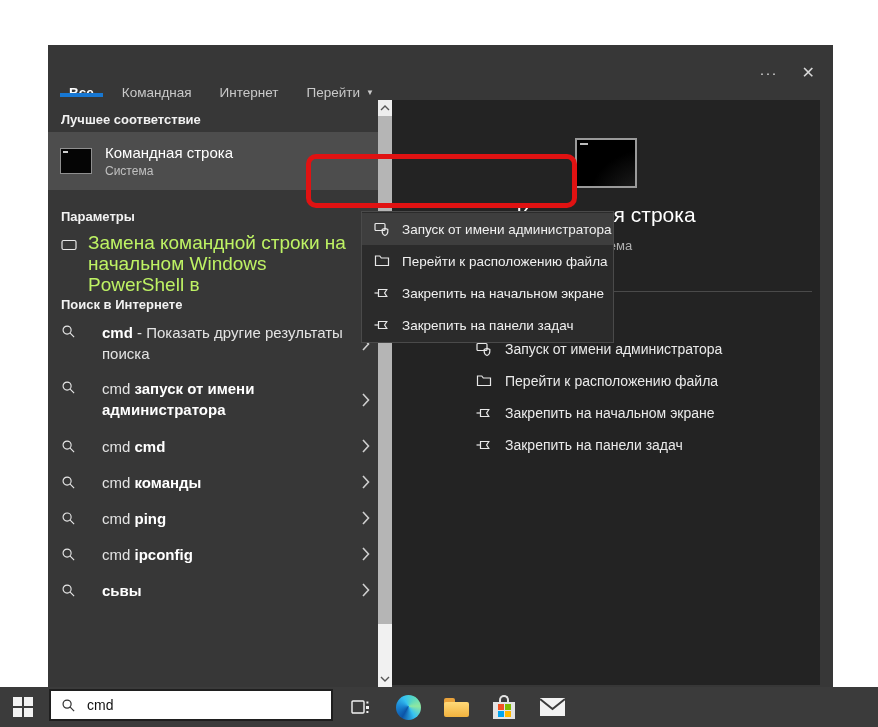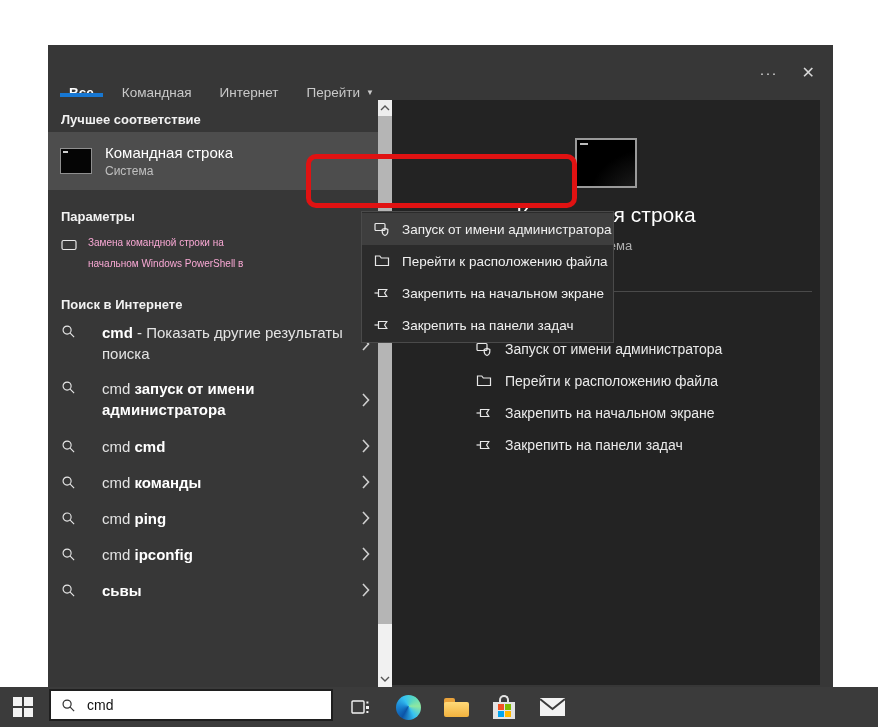--- a/index.html
+++ b/index.html
@@ -29,21 +29,21 @@
       display:flex;align-items:center;}
   .bm-ico{width:32px;height:26px;margin-left:12px;background:#050505;border:1px solid #8f8f8f;
       box-sizing:border-box;position:relative;flex:none;}
   .bm-ico::before{content:"";position:absolute;left:2px;top:2px;width:5px;height:2px;background:#cfcfcf;}
   .bm-text{margin-left:13px;}
   .bm-title{color:#ffffff;font-size:15px;}
   .bm-sub{color:#c0c0c0;font-size:12px;margin-top:3px;}
 
   .set-item{position:absolute;left:0;top:132px;width:318px;display:flex;align-items:flex-start;}
   .set-item .ic{margin:5px 0 0 13px;flex:none;}
-  .set-lines{margin-left:11px;color:#f9a8d4;font-size:10px;line-height:21px;}
+  .set-lines{margin-left:11px;color:#bef264;font-size:19px;line-height:21px;}
 
   .web-list{position:absolute;left:0;top:216px;width:330px;}
   .web-row{position:relative;display:flex;align-items:center;height:36px;}
   .web-row.two{height:56px;align-items:flex-start;padding-top:6px;box-sizing:border-box;}
   .web-row .ic{margin-left:13px;flex:none;}
   .web-row.two .ic{margin-top:2px;}
   .row-text{margin-left:26px;width:244px;font-size:15px;line-height:21px;color:#e3e3e3;}
   .row-text .b{font-weight:bold;color:#ffffff;}
   .chev{position:absolute;right:8px;top:50%;margin-top:-7px;}
 

